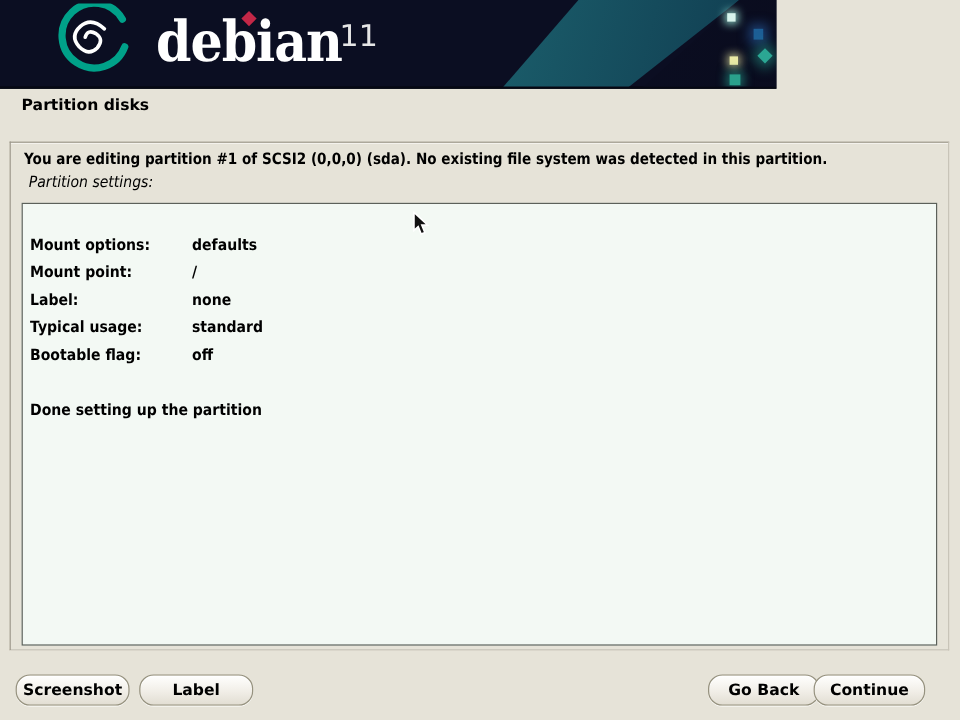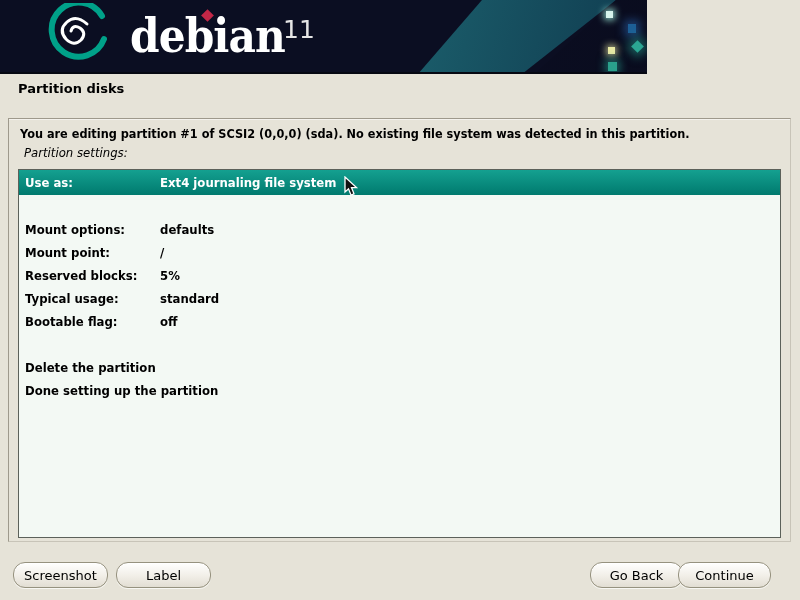--- a/index.html
+++ b/index.html
@@ -101,21 +101,21 @@
   .row.action { cursor:default; }
 
   
   .cursor { position:absolute; left:344px; top:176px; }
 
   
   .btn {
     position:absolute; top:562px; height:26px;
     border:1px solid #96927f; border-radius:12px;
     background:linear-gradient(#fffffe, #f1eee7 55%, #e2ded3);
-    font-size:13px; font-weight:normal; color:#000;
+    font-size:13px; font-weight:bold; color:#000;
     font-family:"DejaVu Sans", "Liberation Sans", sans-serif;
     box-shadow:0 1px 0 rgba(255,255,255,.7), inset 0 1px 0 #fff;
     text-align:center; padding:0;
   }
   .btn-screenshot { left:13px;  width:95px; }
   .btn-help       { left:116px; width:95px; }
   .btn-goback     { left:590px; width:93px; }
   .btn-continue   { left:678px; width:93px; }
 </style>
 </head>
@@ -142,53 +142,46 @@
 </div>
 
 <div class="page-title">Partition disks</div>
 
 <div class="frame">
   <div class="info-message">You are editing partition #1 of SCSI2 (0,0,0) (sda). No existing file system was detected in this partition.</div>
   <div class="info-subtitle">Partition settings:</div>
 
   <div class="listbox">
 
-    <div class="row selected">
-      <span class="lbl">Use as:</span>
-      <span class="val">Ext4 journaling file system</span>
-    </div>
 
     <div class="row spacer"></div>
 
     <div class="row">
       <span class="lbl">Mount options:</span>
       <span class="val">defaults</span>
     </div>
     <div class="row">
       <span class="lbl">Mount point:</span>
       <span class="val">/</span>
     </div>
     <div class="row">
-      <span class="lbl">Reserved blocks:</span>
-      <span class="val">5%</span>
+      <span class="lbl">Label:</span>
+      <span class="val">none</span>
     </div>
     <div class="row">
       <span class="lbl">Typical usage:</span>
       <span class="val">standard</span>
     </div>
     <div class="row">
       <span class="lbl">Bootable flag:</span>
       <span class="val">off</span>
     </div>
 
     <div class="row spacer"></div>
 
-    <div class="row action">
-      <span class="lbl">Delete the partition</span>
-    </div>
     <div class="row action">
       <span class="lbl">Done setting up the partition</span>
     </div>
   </div>
 </div>
 
 <svg class="cursor" width="15" height="21" viewBox="0 0 15 21">
   <path d="M1 1 L1 16 L4.5 12.8 L7 19 L10 17.8 L7.5 11.6 L12.5 11.6 Z" fill="#111" stroke="#fff" stroke-width="1.3"></path>
 </svg>
 

